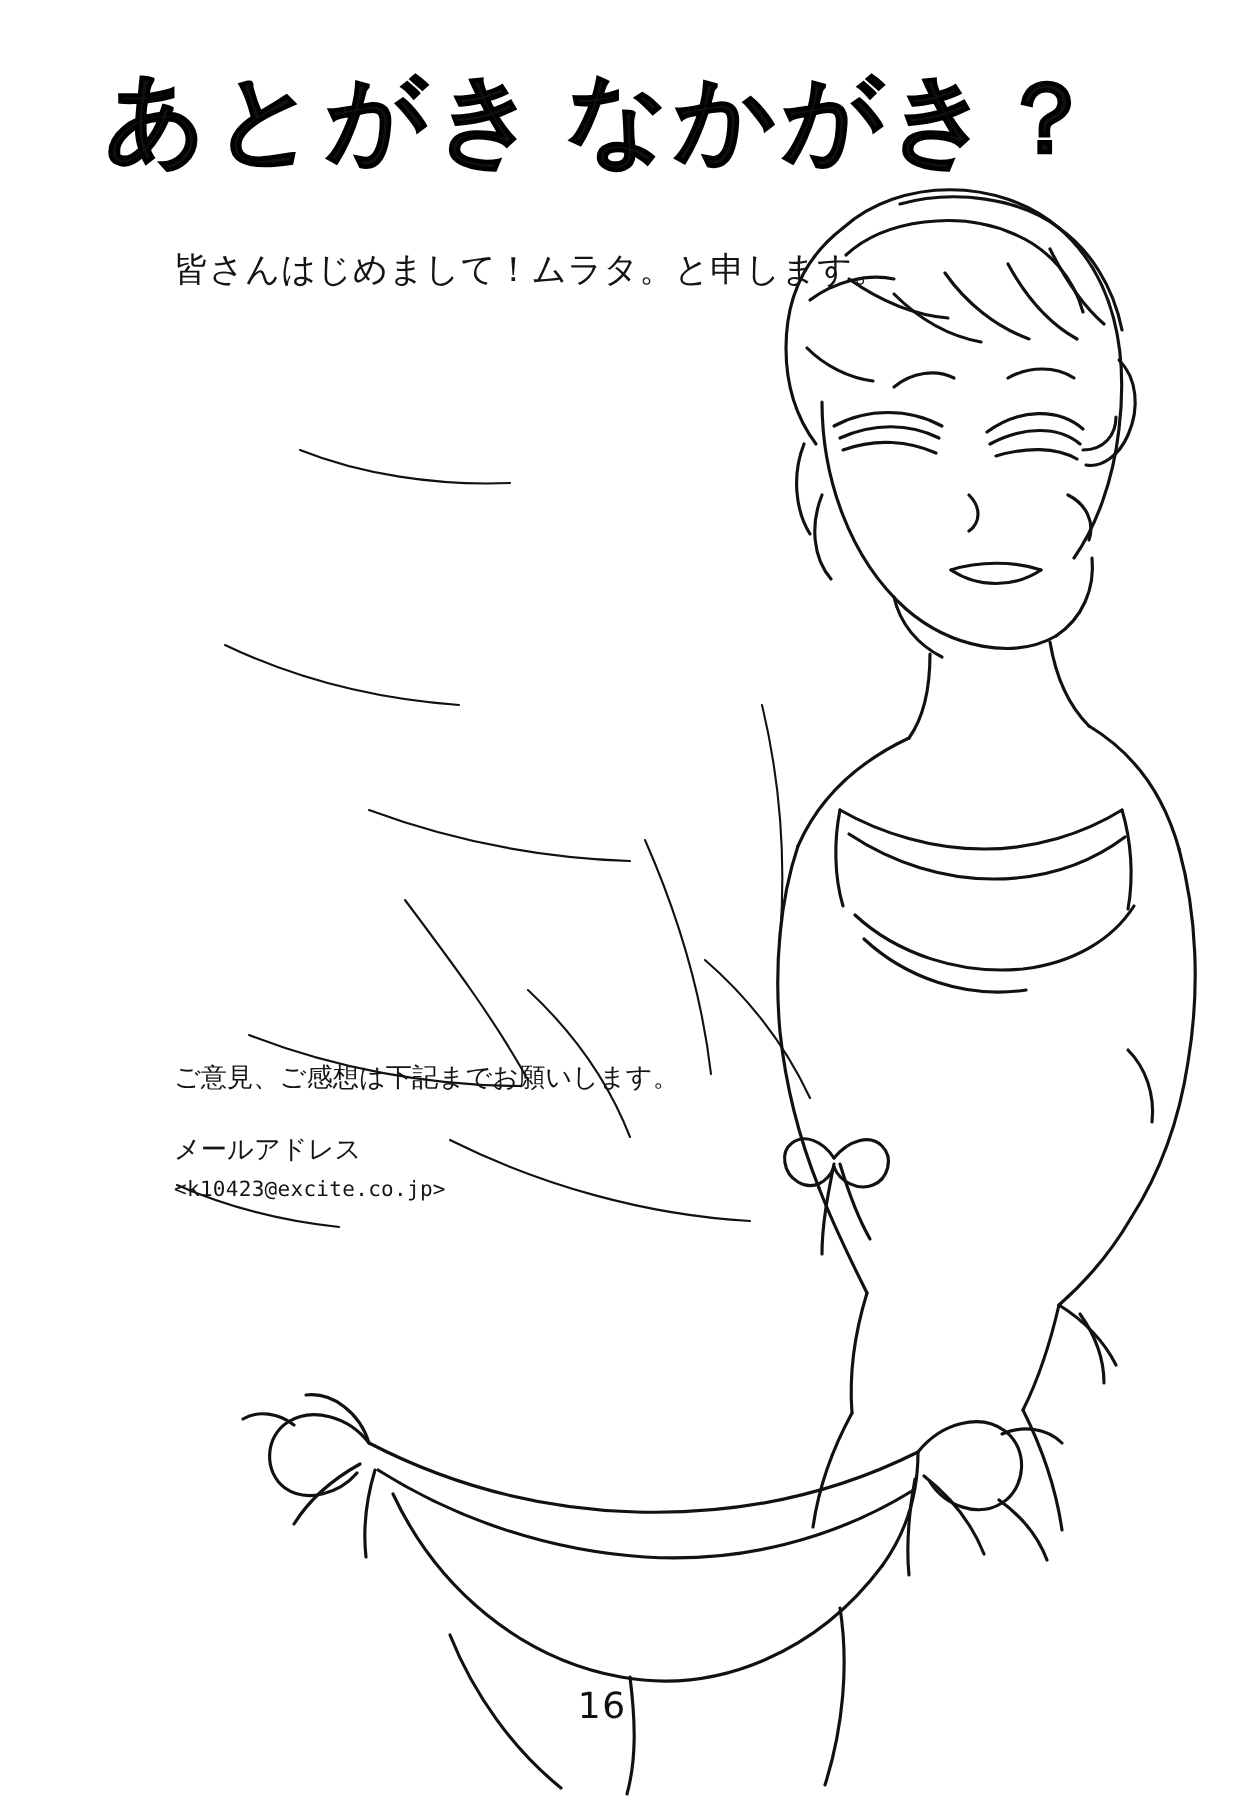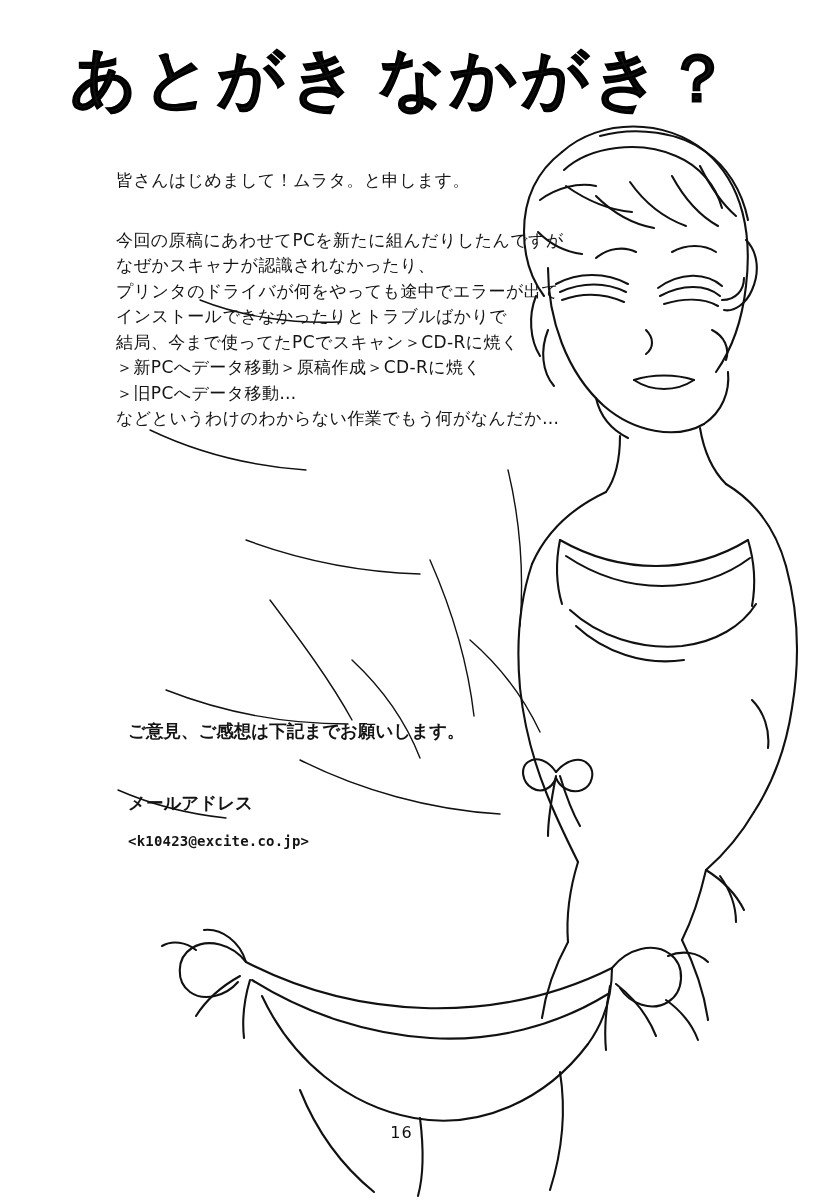--- a/index.html
+++ b/index.html
@@ -37,21 +37,21 @@
   .title .t2 { margin-left: 14px; letter-spacing: 4px; }
 
   
   .afterword {
     position: absolute;
     left: 116px;
     top: 168px;
     width: 600px;
     color: #141414;
     font-family: "DejaVu Sans", sans-serif;
-    font-size: 17px;
+    font-size: 23px;
     line-height: 25.5px;
     letter-spacing: 0.4px;
     z-index: 5;
   }
   .afterword p {
     margin: 0 0 0 0;
     white-space: pre-wrap;
   }
   .gap { height: 17px; }
   .gap-s { height: 11px; }
@@ -65,32 +65,32 @@
     font-family: "DejaVu Sans", sans-serif;
     font-size: 17.5px;
     line-height: 26px;
     z-index: 5;
   }
   .mono {
     font-family: "DejaVu Sans Mono", monospace;
     font-size: 14px;
     letter-spacing: 0.2px;
   }
-  .label-line { margin: 12px; font-weight: bold; }
+  .label-line { margin: 0; }
   .block-gap { height: 22px; }
 
   
   .page-number {
     position: absolute;
     left: 0;
     right: 0;
     top: 1123px;
     text-align: center;
     font-family: "DejaVu Sans", sans-serif;
-    font-size: 16px;
+    font-size: 24px;
     color: #111;
     letter-spacing: 1px;
   }
 
   
   .art {
     position: absolute;
     left: 0;
     top: 0;
     width: 835px;
@@ -216,28 +216,20 @@
   </div>
 
   <div class="title">
     <span class="t1">あとがき</span><span class="t2">なかがき？</span>
   </div>
 
   <div class="afterword">
     <p>皆さんはじめまして！ムラタ。と申します。</p>
     <div class="gap"></div>
     <div class="gap"></div>
-    <p>今回の原稿にあわせてPCを新たに組んだりしたんですが
-なぜかスキャナが認識されなかったり、
-プリンタのドライバが何をやっても途中でエラーが出て
-インストールできなかったりとトラブルばかりで
-結局、今まで使ってたPCでスキャン＞CD-Rに焼く
-＞新PCへデータ移動＞原稿作成＞CD-Rに焼く
-＞旧PCへデータ移動…
-などというわけのわからない作業でもう何がなんだか…</p>
     <div class="gap"></div>
   </div>
 
   <div class="contact">
     <p class="label-line">ご意見、ご感想は下記までお願いします。</p>
     <div class="block-gap"></div>
     <p class="label-line">メールアドレス</p>
     <p class="label-line mono">&lt;k10423@excite.co.jp&gt;</p>
     <div class="gap-s"></div>
   </div>

